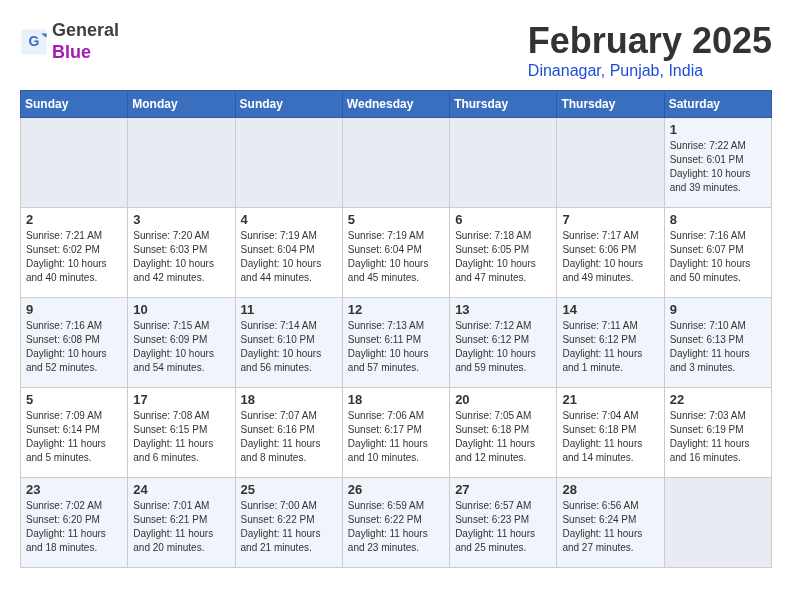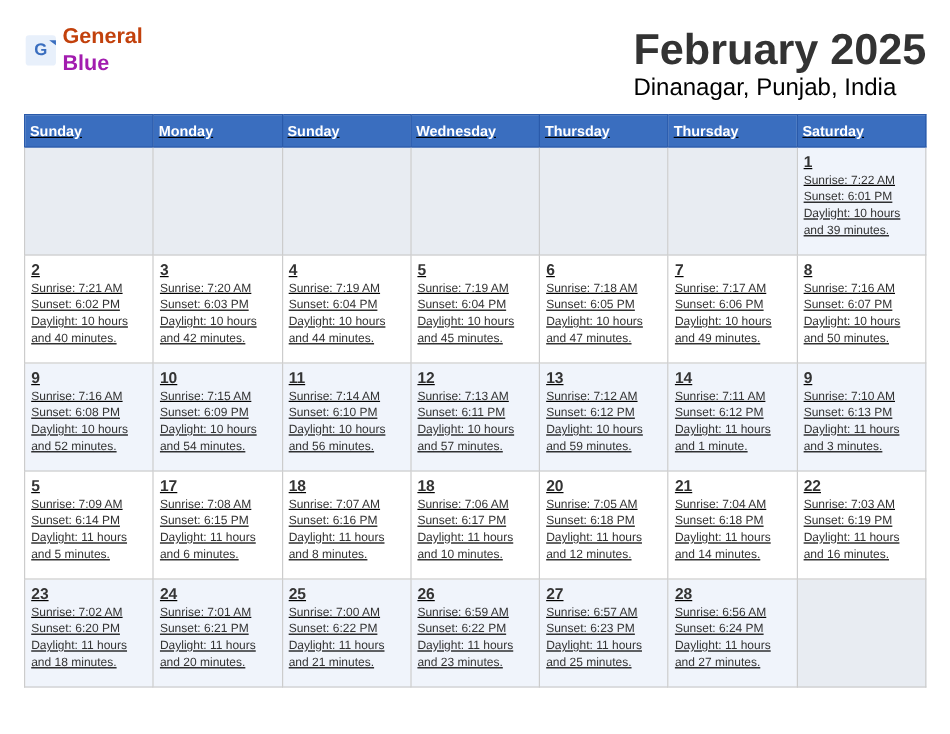--- a/index.html
+++ b/index.html
@@ -19,43 +19,42 @@
     .logo {
       display: flex;
       align-items: center;
     }
     .logo-text {
       font-size: 18px;
       font-weight: bold;
       color: #333;
       line-height: 1.2;
     }
-    .logo-text span { color: #c2410c; }
+    .logo-text span { color: #404040; }
     .logo-icon {
       width: 28px;
       height: 28px;
       margin-right: 4px;
     }
     .title-section {
       text-align: left;
     }
     .calendar-title {
       font-size: 36px;
       font-weight: bold;
       color: #333;
     }
     .calendar-subtitle {
-      font-size: 20px;
-      color: #000000;
+      font-size: 16px;
+      color: #1d4ed8;
     }
     table {
       width: 100%;
       border-collapse: collapse;
       font-size: 11px;
-      text-decoration: underline;
     }
     thead th {
       background-color: #3a6ebf;
       color: #fff;
       padding: 6px 4px;
       text-align: left;
       font-size: 12px;
       font-weight: bold;
       border: 1px solid #2a5aaa;
     }

